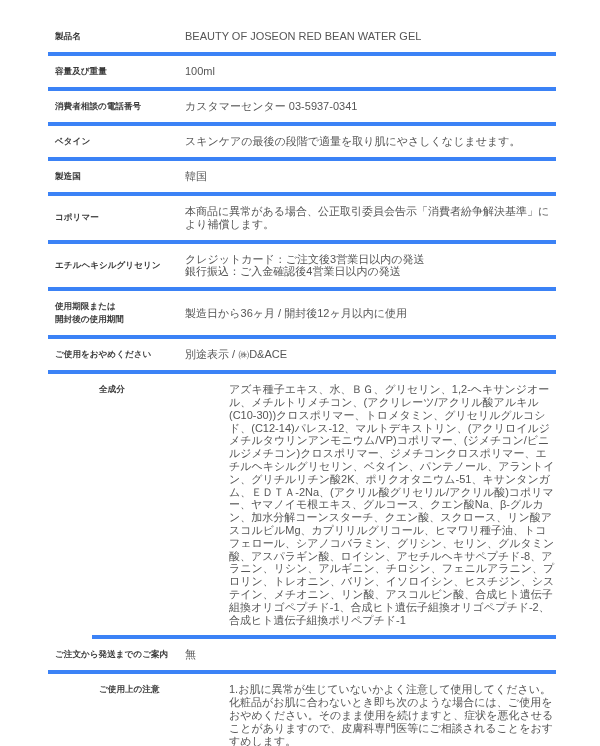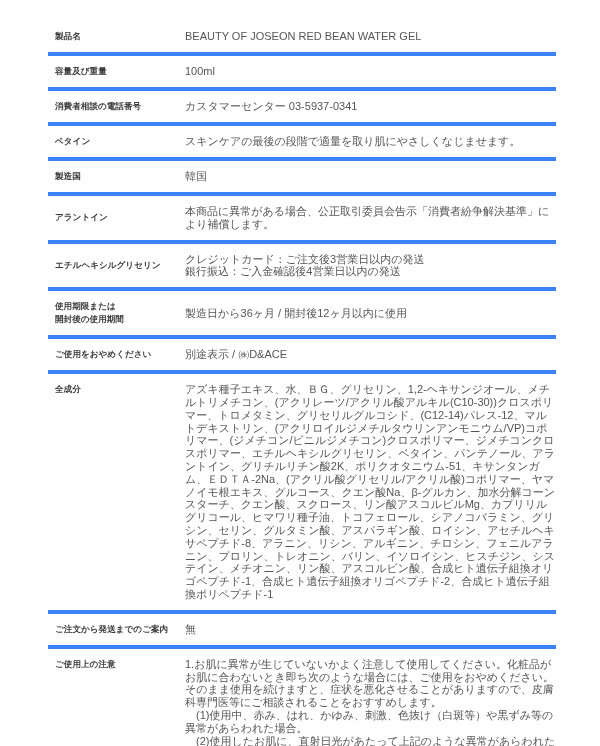--- a/index.html
+++ b/index.html
@@ -21,20 +21,21 @@
     align-items: center;
     border-bottom: 4px solid #3b82f6;
     padding: 9px 0;
   }
   .row:last-child {
     border-bottom: none;
     font-family: Liberation Serif, serif;
   }
   .row.top-align {
     align-items: flex-start;
+    margin-left: 44px;
   }
   .row-label {
     box-sizing: border-box;
     width: 137px;
     flex: 0 0 137px;
     padding-left: 7px;
     padding-right: 10px;
     font-size: 8.6px;
     line-height: 13px;
     font-weight: bold;
@@ -74,21 +75,21 @@
     <div class="row-label">ベタイン</div>
     <div class="row-value">スキンケアの最後の段階で適量を取り肌にやさしくなじませます。</div>
   </div>
 
   <div class="row">
     <div class="row-label">製造国</div>
     <div class="row-value">韓国</div>
   </div>
 
   <div class="row">
-    <div class="row-label">アラントイン</div>
+    <div class="row-label">コポリマー</div>
     <div class="row-value">本商品に異常がある場合、公正取引委員会告示「消費者紛争解決基準」により補償します。</div>
   </div>
 
   <div class="row">
     <div class="row-label">エチルヘキシルグリセリン</div>
     <div class="row-value">クレジットカード：ご注文後3営業日以内の発送
 銀行振込：ご入金確認後4営業日以内の発送</div>
   </div>
 
   <div class="row">

